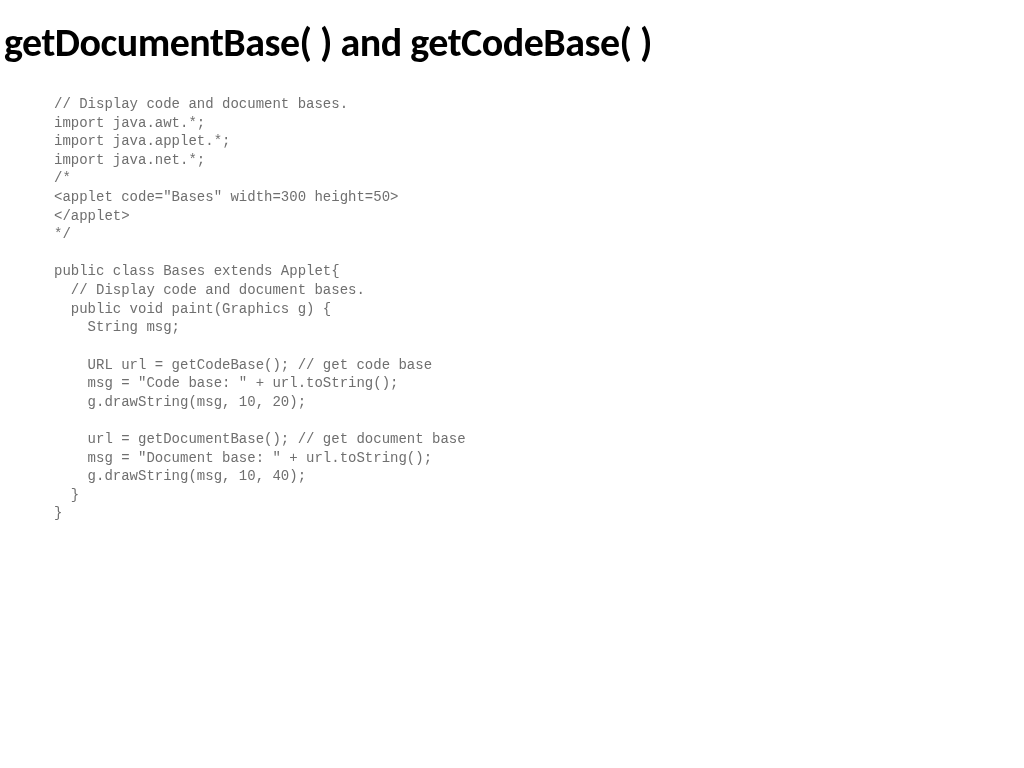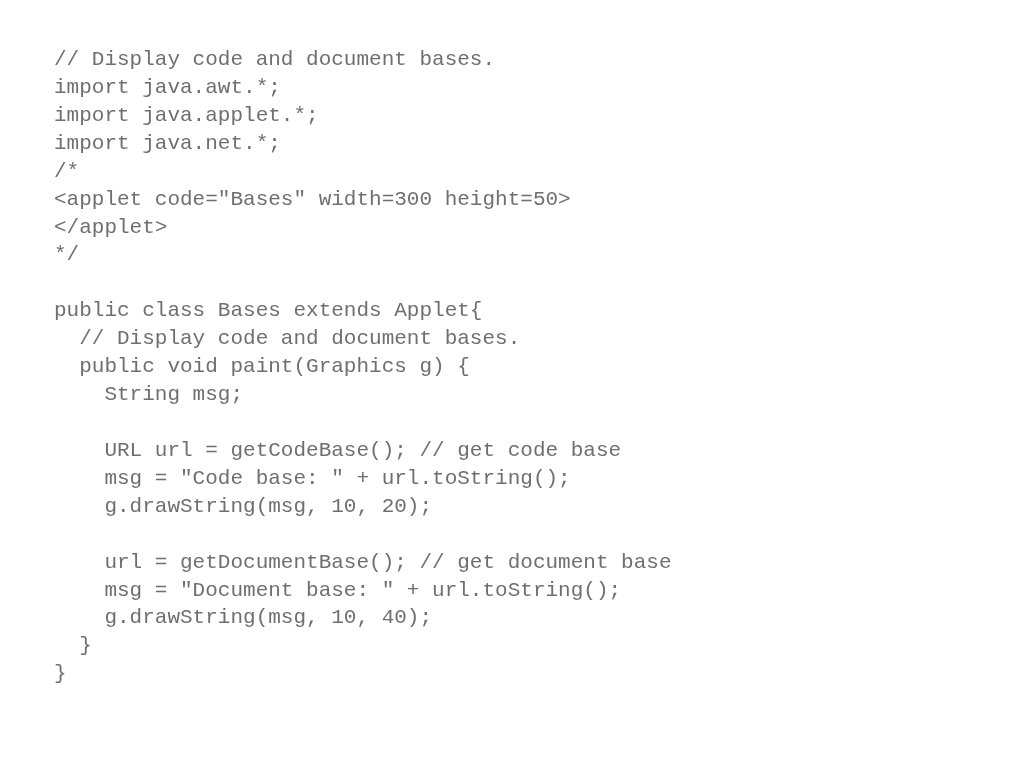--- a/index.html
+++ b/index.html
@@ -19,30 +19,31 @@
     font-size: 40px;
     font-weight: 700;
     color: #000000;
     padding-left: 4px;
     letter-spacing: -0.5px;
   }
   .code-block {
     margin-top: 28px;
     margin-left: 54px;
     font-family: "Courier New", Courier, monospace;
-    font-size: 21px;
+    font-size: 14px;
     color: #6f6f6f;
     line-height: 1.33;
     white-space: pre;
   }
 </style>
 </head>
 <body>
 
 <div class="slide">
+  <h1 class="title">getDocumentBase( ) and getCodeBase( )</h1>
   <div class="code-block">// Display code and document bases.
 import java.awt.*;
 import java.applet.*;
 import java.net.*;
 /*
 &lt;applet code="Bases" width=300 height=50&gt;
 &lt;/applet&gt;
 */
 
 public class Bases extends Applet{

